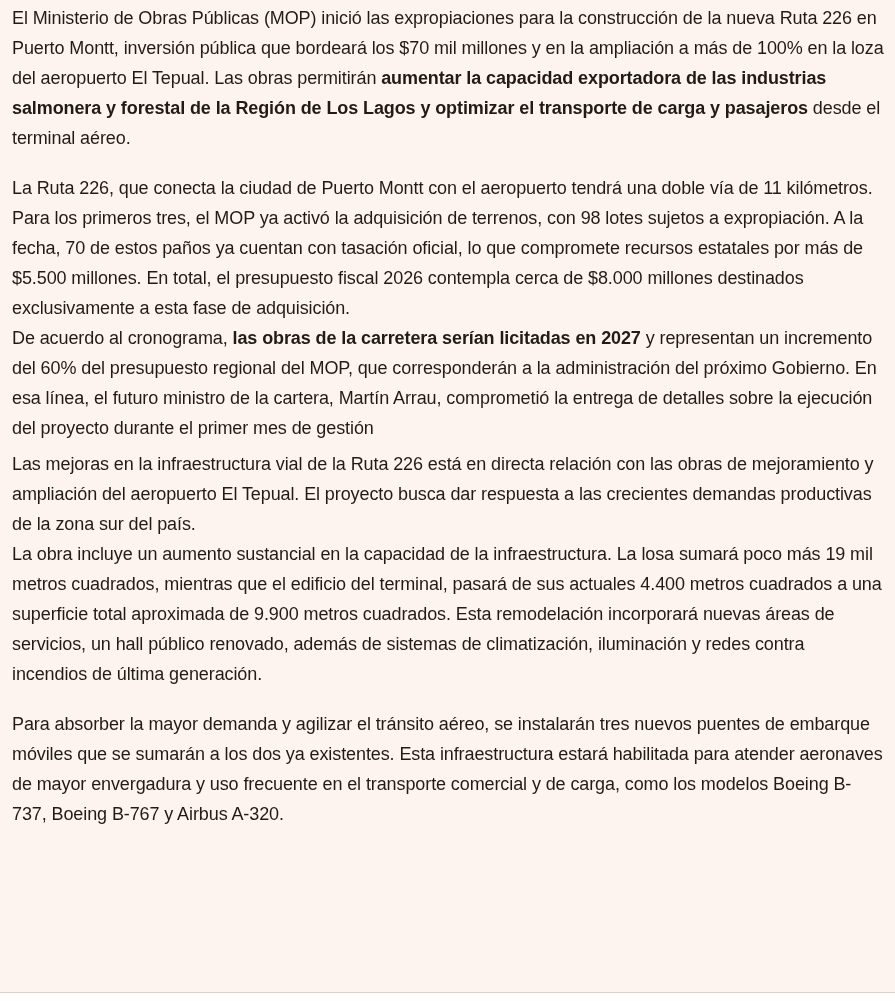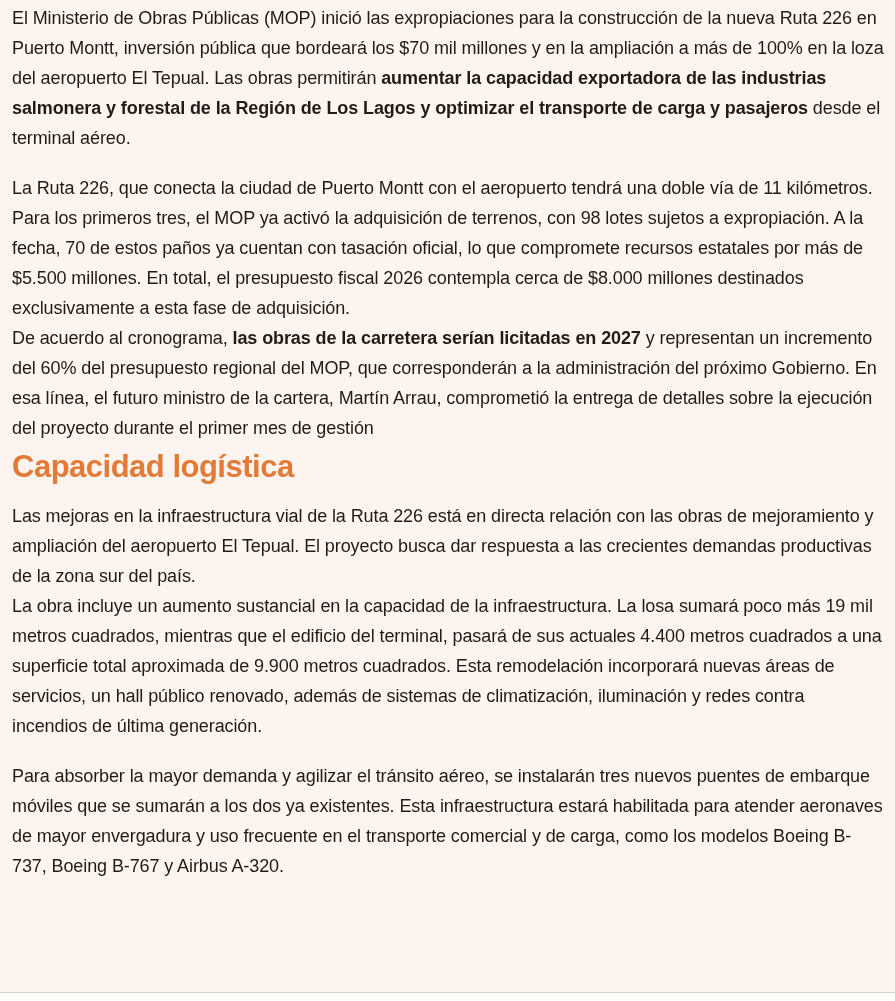--- a/index.html
+++ b/index.html
@@ -54,19 +54,18 @@
   }
 </style>
 </head>
 <body style="--bg: #fdf4ef; --fg: #211b17; --accent: #e37a36; --strip: #ffffff;">
 
 <main>
   <div id="article-root">
       <p class="block-0"><span class="">El Ministerio de Obras Públicas (MOP) inició las expropiaciones para la construcción de la nueva Ruta 226 en Puerto Montt, inversión pública que bordeará los $70 mil millones y en la ampliación a más de 100% en la loza del aeropuerto El Tepual. Las obras permitirán </span><span class="b">aumentar la capacidad exportadora de las industrias salmonera y forestal de la Región de Los Lagos y optimizar el transporte de carga y pasajeros</span><span class=""> desde el terminal aéreo.</span></p>
       <p class="block-1"><span class="">La Ruta 226, que conecta la ciudad de Puerto Montt con el aeropuerto tendrá una doble vía de 11 kilómetros. Para los primeros tres, el MOP ya activó la adquisición de terrenos, con 98 lotes sujetos a expropiación. A la fecha, 70 de estos paños ya cuentan con tasación oficial, lo que compromete recursos estatales por más de $5.500 millones. En total, el presupuesto fiscal 2026 contempla cerca de $8.000 millones destinados exclusivamente a esta fase de adquisición.</span></p>
       <p class="block-2"><span class="">De acuerdo al cronograma, </span><span class="b">las obras de la carretera serían licitadas en 2027</span><span class=""> y representan un incremento del 60% del presupuesto regional del MOP, que corresponderán a la administración del próximo Gobierno. En esa línea, el futuro ministro de la cartera, Martín Arrau, comprometió la entrega de detalles sobre la ejecución del proyecto durante el primer mes de gestión</span></p>
-      <h2 class="block-3">Capacidad logística</h2>
       <p class="block-4"><span class="">Las mejoras en la infraestructura vial de la Ruta 226 está en directa relación con las obras de mejoramiento y ampliación del aeropuerto El Tepual. El proyecto busca dar respuesta a las crecientes demandas productivas de la zona sur del país.</span></p>
       <p class="block-5"><span class="">La obra incluye un aumento sustancial en la capacidad de la infraestructura. La losa sumará poco más 19 mil metros cuadrados, mientras que el edificio del terminal, pasará de sus actuales 4.400 metros cuadrados a una superficie total aproximada de 9.900 metros cuadrados. Esta remodelación incorporará nuevas áreas de servicios, un hall público renovado, además de sistemas de climatización, iluminación y redes contra incendios de última generación.</span></p>
       <p class="block-6"><span class="">Para absorber la mayor demanda y agilizar el tránsito aéreo, se instalarán tres nuevos puentes de embarque móviles que se sumarán a los dos ya existentes. Esta infraestructura estará habilitada para atender aeronaves de mayor envergadura y uso frecuente en el transporte comercial y de carga, como los modelos Boeing B-737, Boeing B-767 y Airbus A-320.</span></p>
     </div>
 </main>
 <div class="bottom-strip"></div>
 
 </body></html>

